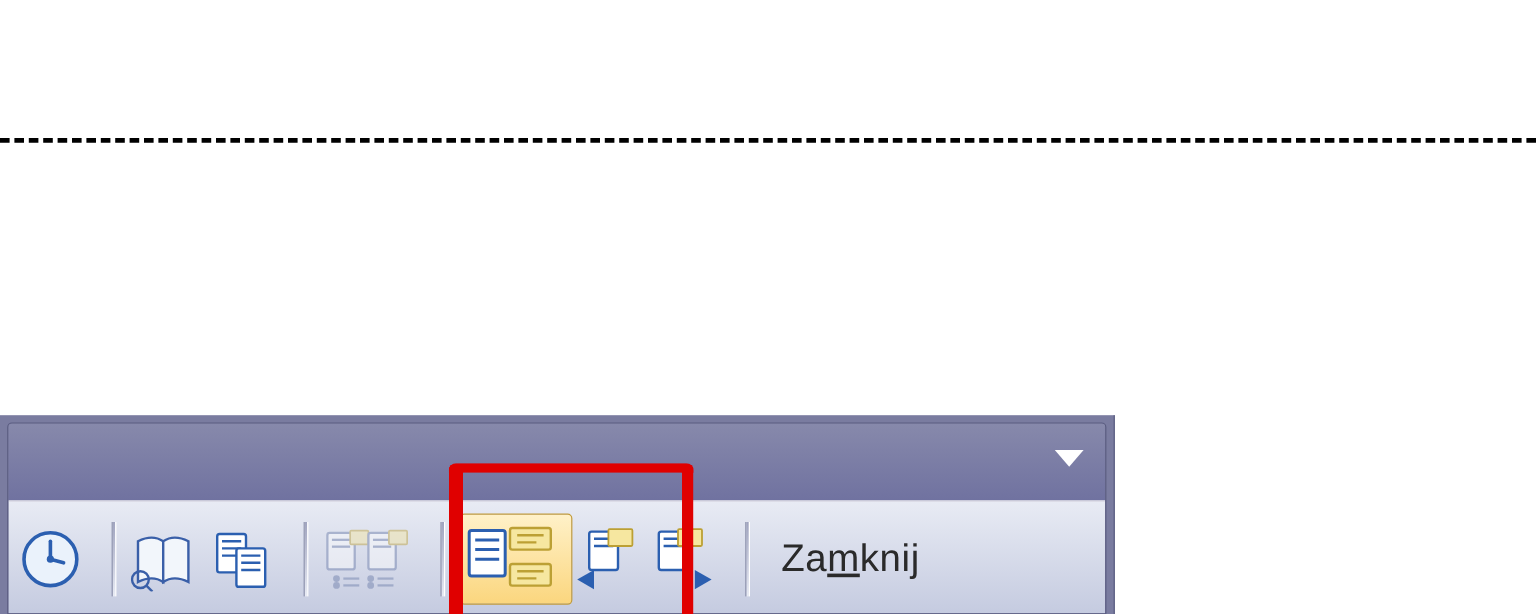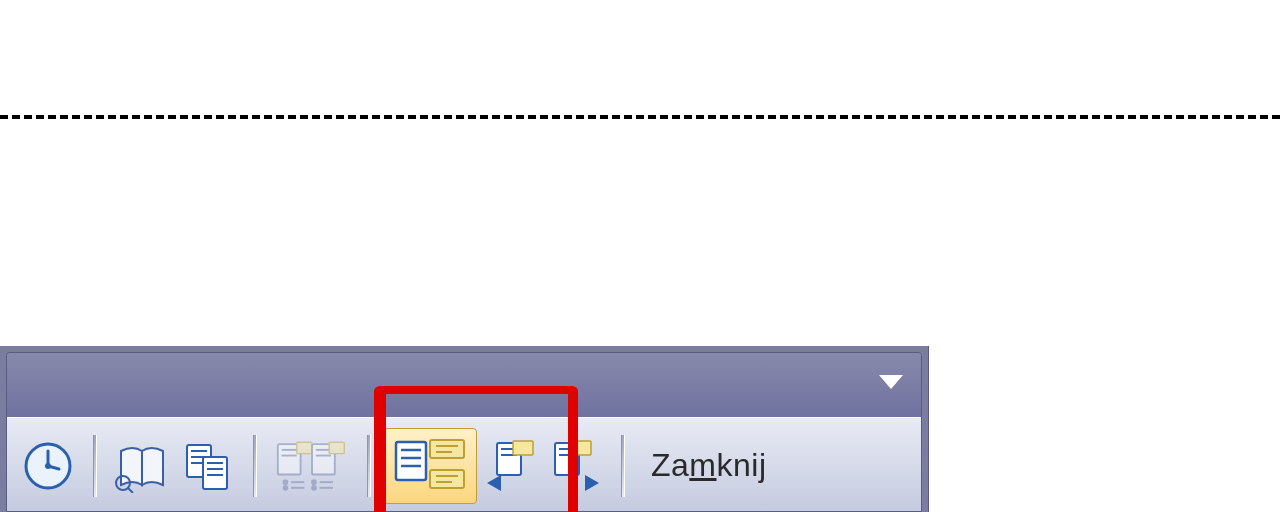--- a/index.html
+++ b/index.html
@@ -4,21 +4,21 @@
 <style>
   html,body{margin:0;padding:0;width:1280px;height:512px;background:#fff;font-family:Tahoma,Arial,sans-serif;overflow:hidden}
   .page{position:relative;width:1280px;height:512px}
   .dashed-line{position:absolute;left:0;right:0;top:115px;border-top:4px dashed #000}
   .panel{position:absolute;left:0;top:346px;width:928px;height:166px;background:#7a7ca0;border-right:1px solid #5a5c80}
   .panel-inner{position:absolute;left:6px;top:6px;right:6px;bottom:0;border:1px solid #5a5c80;background:#7a7ca0;border-radius:4px 4px 0 0;overflow:hidden}
   .titlebar{height:64px;background:linear-gradient(#8789ab,#7072a0);position:relative}
   .dropdown-arrow{position:absolute;right:18px;top:22px;width:0;height:0;border-left:12px solid transparent;border-right:12px solid transparent;border-top:14px solid #fff;cursor:pointer}
   .toolbar{position:absolute;left:0;right:0;top:64px;bottom:0;background:linear-gradient(#e8ebf4,#c5cbe0);display:flex;align-items:center;padding:2px 8px 0 8px;border-top:1px solid #fff}
   .sep{width:2px;height:62px;margin:0 12px;background:linear-gradient(#a0a4bf,#e8ebf4);border-left:1px solid #9094af;border-right:1px solid #fff}
-  .btn{display:flex;align-items:center;justify-content:center;height:74px;min-width:66px;border-radius:4px;position:relative}
+  .btn{display:flex;align-items:center;justify-content:flex-start;height:74px;min-width:66px;border-radius:4px;position:relative}
   .btn.selected{background:linear-gradient(#fff1c8,#fbd67e);border:1px solid #c29b3a}
   .btn.disabled{opacity:0.45}
   .icon{width:54px;height:54px;display:block}
   .text-btn{font-size:32px;color:#2a2a2a;padding:0 14px;letter-spacing:0.5px}
   .text-btn .ul{text-decoration:underline}
   .annot{position:absolute;border:8px solid #e00000;border-left-width:12px;border-top-width:8px;pointer-events:none}
 </style>
 </head>
 <body>
 

